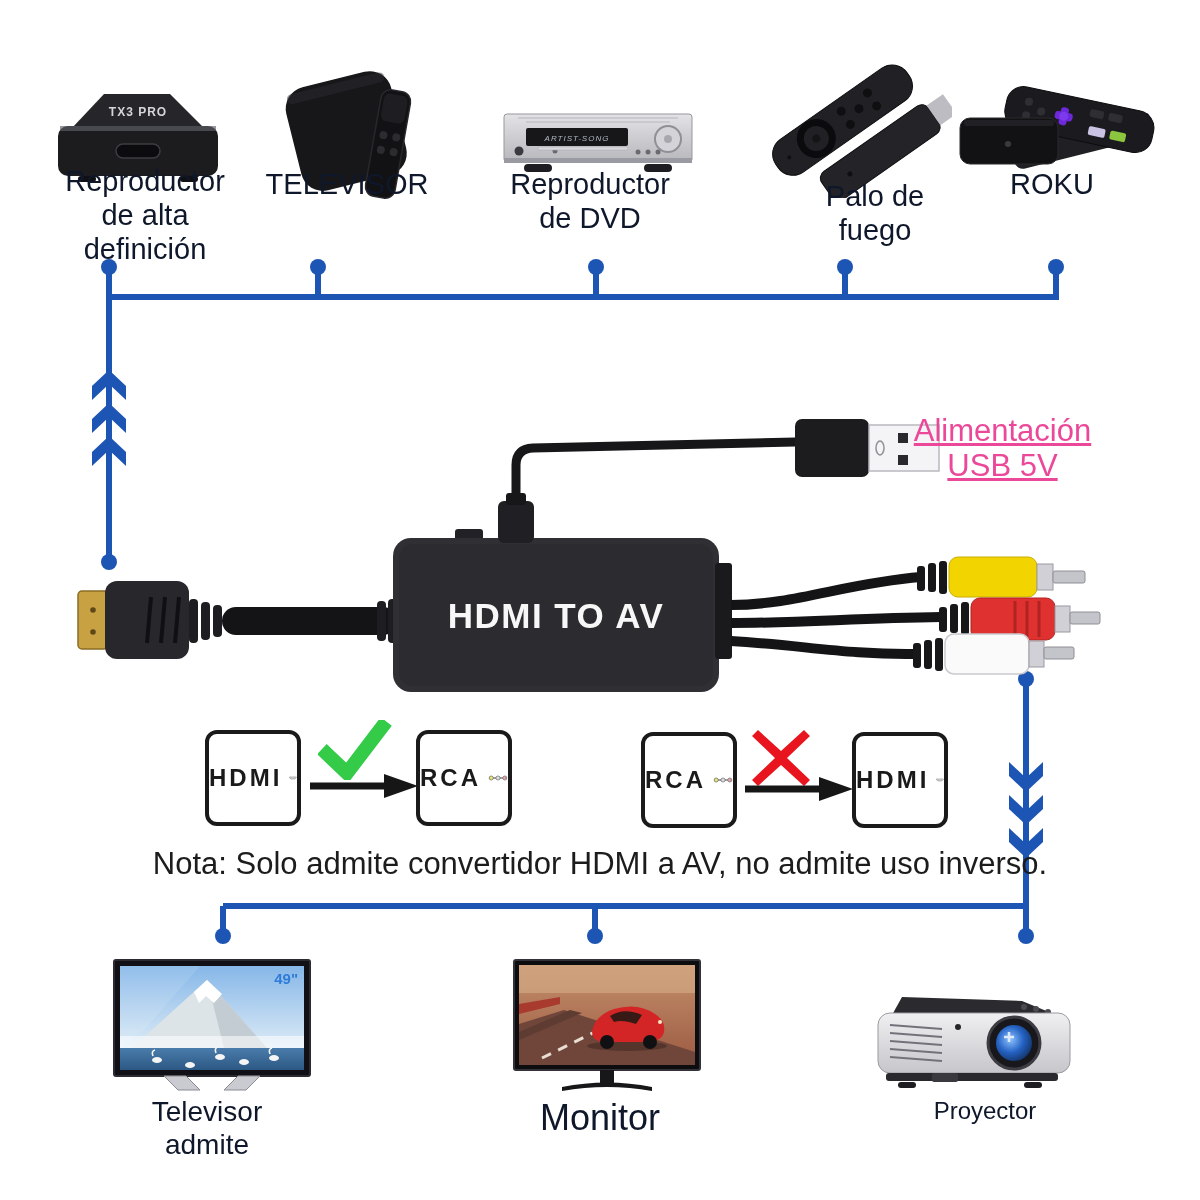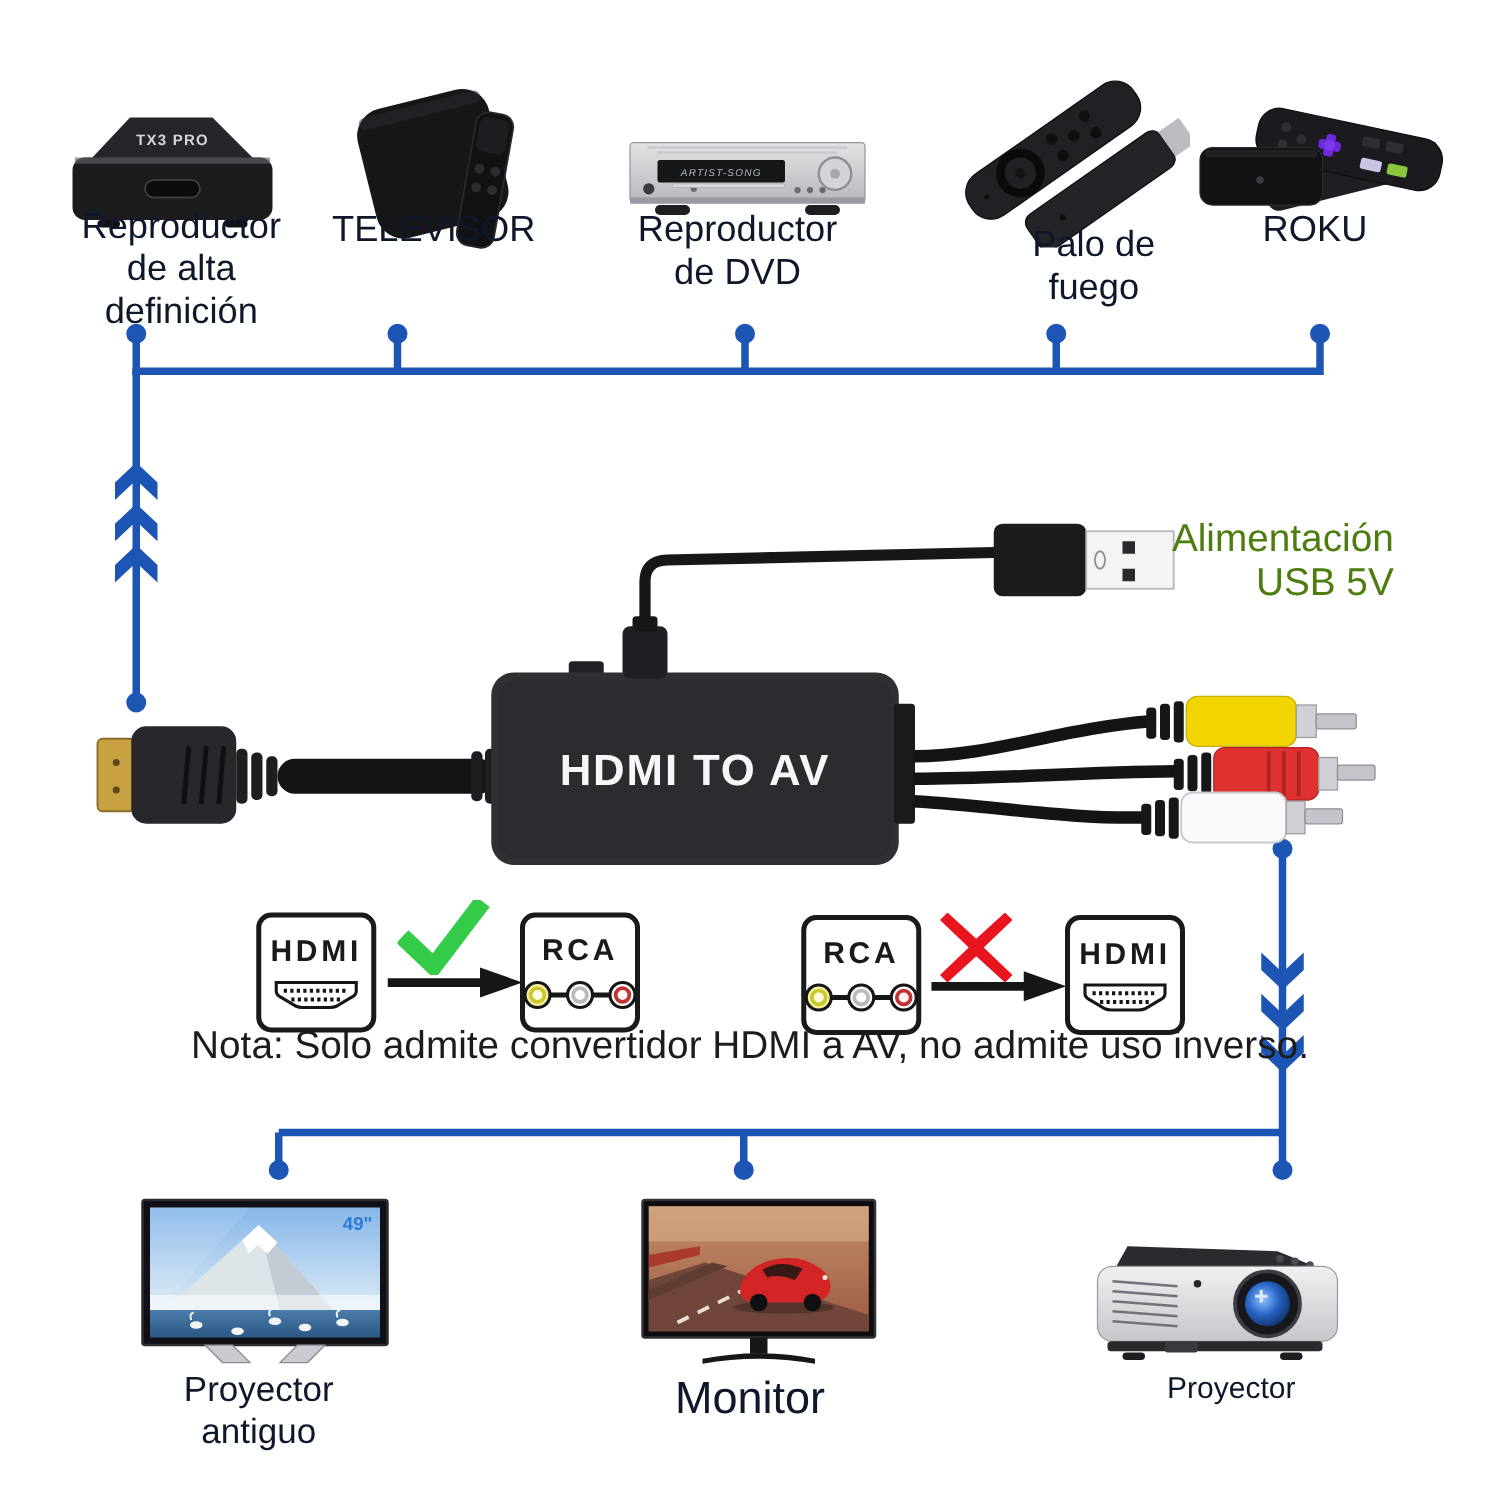--- a/index.html
+++ b/index.html
@@ -2,27 +2,27 @@
 <html><head>
 <meta charset="utf-8">
 <style>
   html,body{margin:0;padding:0;background:#fff;}
   .canvas{position:relative;width:1200px;height:1200px;background:#ffffff;
           font-family:"Liberation Sans",sans-serif;overflow:hidden;}
   .abs{position:absolute;}
   svg{display:block;}
   .dev-label{position:absolute;text-align:center;font-size:29px;line-height:1.18;
              color:#0f172a;font-weight:400;}
-  .note-line{position:absolute;left:0;right:0;top:818px;text-align:center;
+  .note-line{position:absolute;left:0;right:0;top:846px;text-align:center;
              font-size:31px;color:#1c1c1c;}
-  .power-label{position:absolute;left:890px;top:414px;width:225px;text-align:right;
-               font-size:31px;line-height:1.12;color:#4d7c0f;}
+  .power-label{position:absolute;left:890px;top:414px;width:225px;text-align:center;
+               font-size:31px;line-height:1.12;color:#ec4899;text-decoration:underline;}
   .compat-box{position:absolute;width:96px;height:96px;border:4px solid #1a1a1a;
               border-radius:12px;background:#fff;box-sizing:border-box;
-              display:flex;flex-direction:column;align-items:center;justify-content:center;gap:7px;}
+              display:flex;align-items:center;justify-content:center;gap:7px;}
   .compat-label{font-weight:700;font-size:24px;letter-spacing:3px;color:#1a1a1a;}
 </style>
 </head>
 <body>
 
 <div class="canvas">
 
   <svg class="abs" style="left:0;top:0;" width="1200" height="1200" viewBox="0 0 1200 1200">
     <g stroke="#1d55b4" stroke-width="6" fill="none">
       <line x1="106" y1="297" x2="1058" y2="297"></line>
@@ -411,17 +411,17 @@
       <circle cx="142" cy="58" r="18" fill="url(#lens)"></circle>
       <line x1="132" y1="52" x2="142" y2="52" stroke="#dce9ff" stroke-width="2.5"></line>
       <line x1="137" y1="47" x2="137" y2="57" stroke="#dce9ff" stroke-width="2.5"></line>
       <rect x="14" y="88" width="172" height="8" rx="3" fill="#2a2a2e"></rect>
       <rect x="60" y="88" width="26" height="9" rx="2" fill="#3a3a3e"></rect>
       <rect x="26" y="97" width="18" height="6" rx="3" fill="#1e1e22"></rect>
       <rect x="152" y="97" width="18" height="6" rx="3" fill="#1e1e22"></rect>
     </svg>
   </div>
 
-  <div class="dev-label" style="left:132px;top:1095px;width:150px;font-size:28px;">Proyector antiguo</div>
+  <div class="dev-label" style="left:132px;top:1095px;width:150px;font-size:28px;">Televisor admite</div>
   <div class="dev-label" style="left:520px;top:1097px;width:160px;font-size:36px;">Monitor</div>
   <div class="dev-label" style="left:905px;top:1097px;width:160px;font-size:24px;">Proyector</div>
 
 </div>
 
 </body></html>

